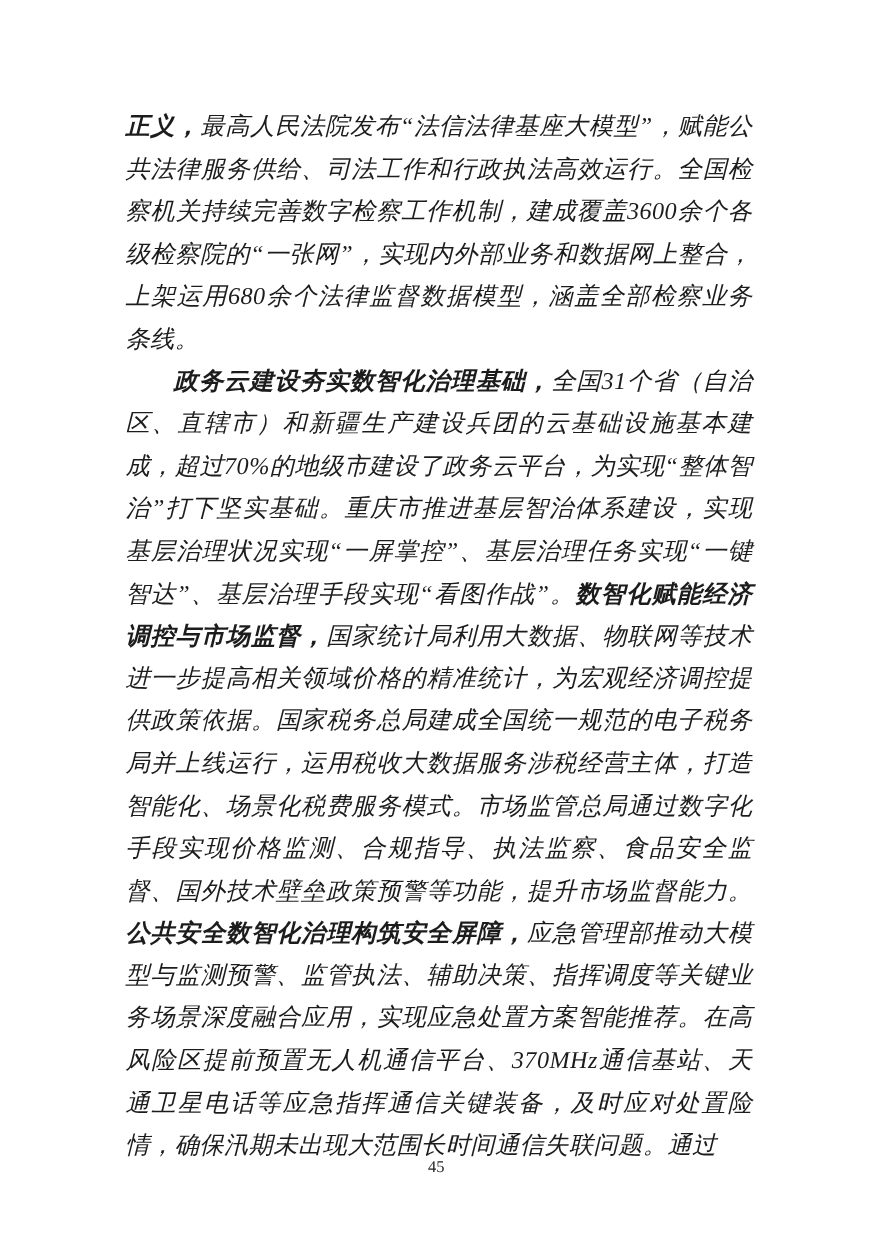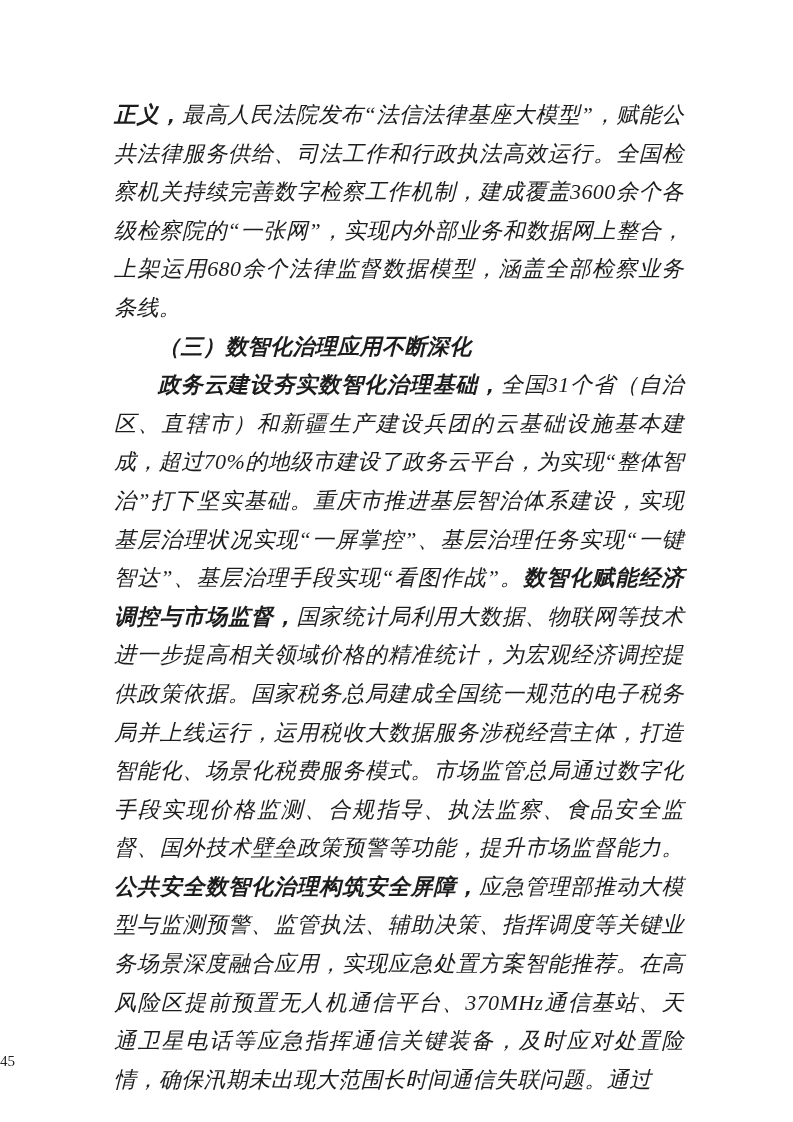--- a/index.html
+++ b/index.html
@@ -44,28 +44,27 @@
     text-indent: 2em;
   }
   .run-bold {
     font-weight: bold;
   }
   .page-number {
     position: absolute;
     top: 1053px;
     left: 0;
     width: 793px;
-    text-align: left;
+    text-align: center;
     font-size: 15px;
     color: #222222;
   }
 </style>
 </head>
 <body>
 
 <div class="page">
   <div class="text-column" id="doc-blocks">
       <p><span class="run-bold">正义，</span><span>最高人民法院发布“法信法律基座大模型”，赋能公共法律服务供给、司法工作和行政执法高效运行。全国检察机关持续完善数字检察工作机制，建成覆盖3600余个各级检察院的“一张网”，实现内外部业务和数据网上整合，上架运用680余个法律监督数据模型，涵盖全部检察业务条线。</span></p>
-      <p class="indent"><span class="run-bold">（三）数智化治理应用不断深化</span></p>
       <p class="indent"><span class="run-bold">政务云建设夯实数智化治理基础，</span><span>全国31个省（自治区、直辖市）和新疆生产建设兵团的云基础设施基本建成，超过70%的地级市建设了政务云平台，为实现“整体智治”打下坚实基础。重庆市推进基层智治体系建设，实现基层治理状况实现“一屏掌控”、基层治理任务实现“一键智达”、基层治理手段实现“看图作战”。</span><span class="run-bold">数智化赋能经济调控与市场监督，</span><span>国家统计局利用大数据、物联网等技术进一步提高相关领域价格的精准统计，为宏观经济调控提供政策依据。国家税务总局建成全国统一规范的电子税务局并上线运行，运用税收大数据服务涉税经营主体，打造智能化、场景化税费服务模式。市场监管总局通过数字化手段实现价格监测、合规指导、执法监察、食品安全监督、国外技术壁垒政策预警等功能，提升市场监督能力。</span><span class="run-bold">公共安全数智化治理构筑安全屏障，</span><span>应急管理部推动大模型与监测预警、监管执法、辅助决策、指挥调度等关键业务场景深度融合应用，实现应急处置方案智能推荐。在高风险区提前预置无人机通信平台、370MHz通信基站、天通卫星电话等应急指挥通信关键装备，及时应对处置险情，确保汛期未出现大范围长时间通信失联问题。通过</span></p>
     </div>
   <div class="page-number">45</div>
 </div>
 
 </body></html>

